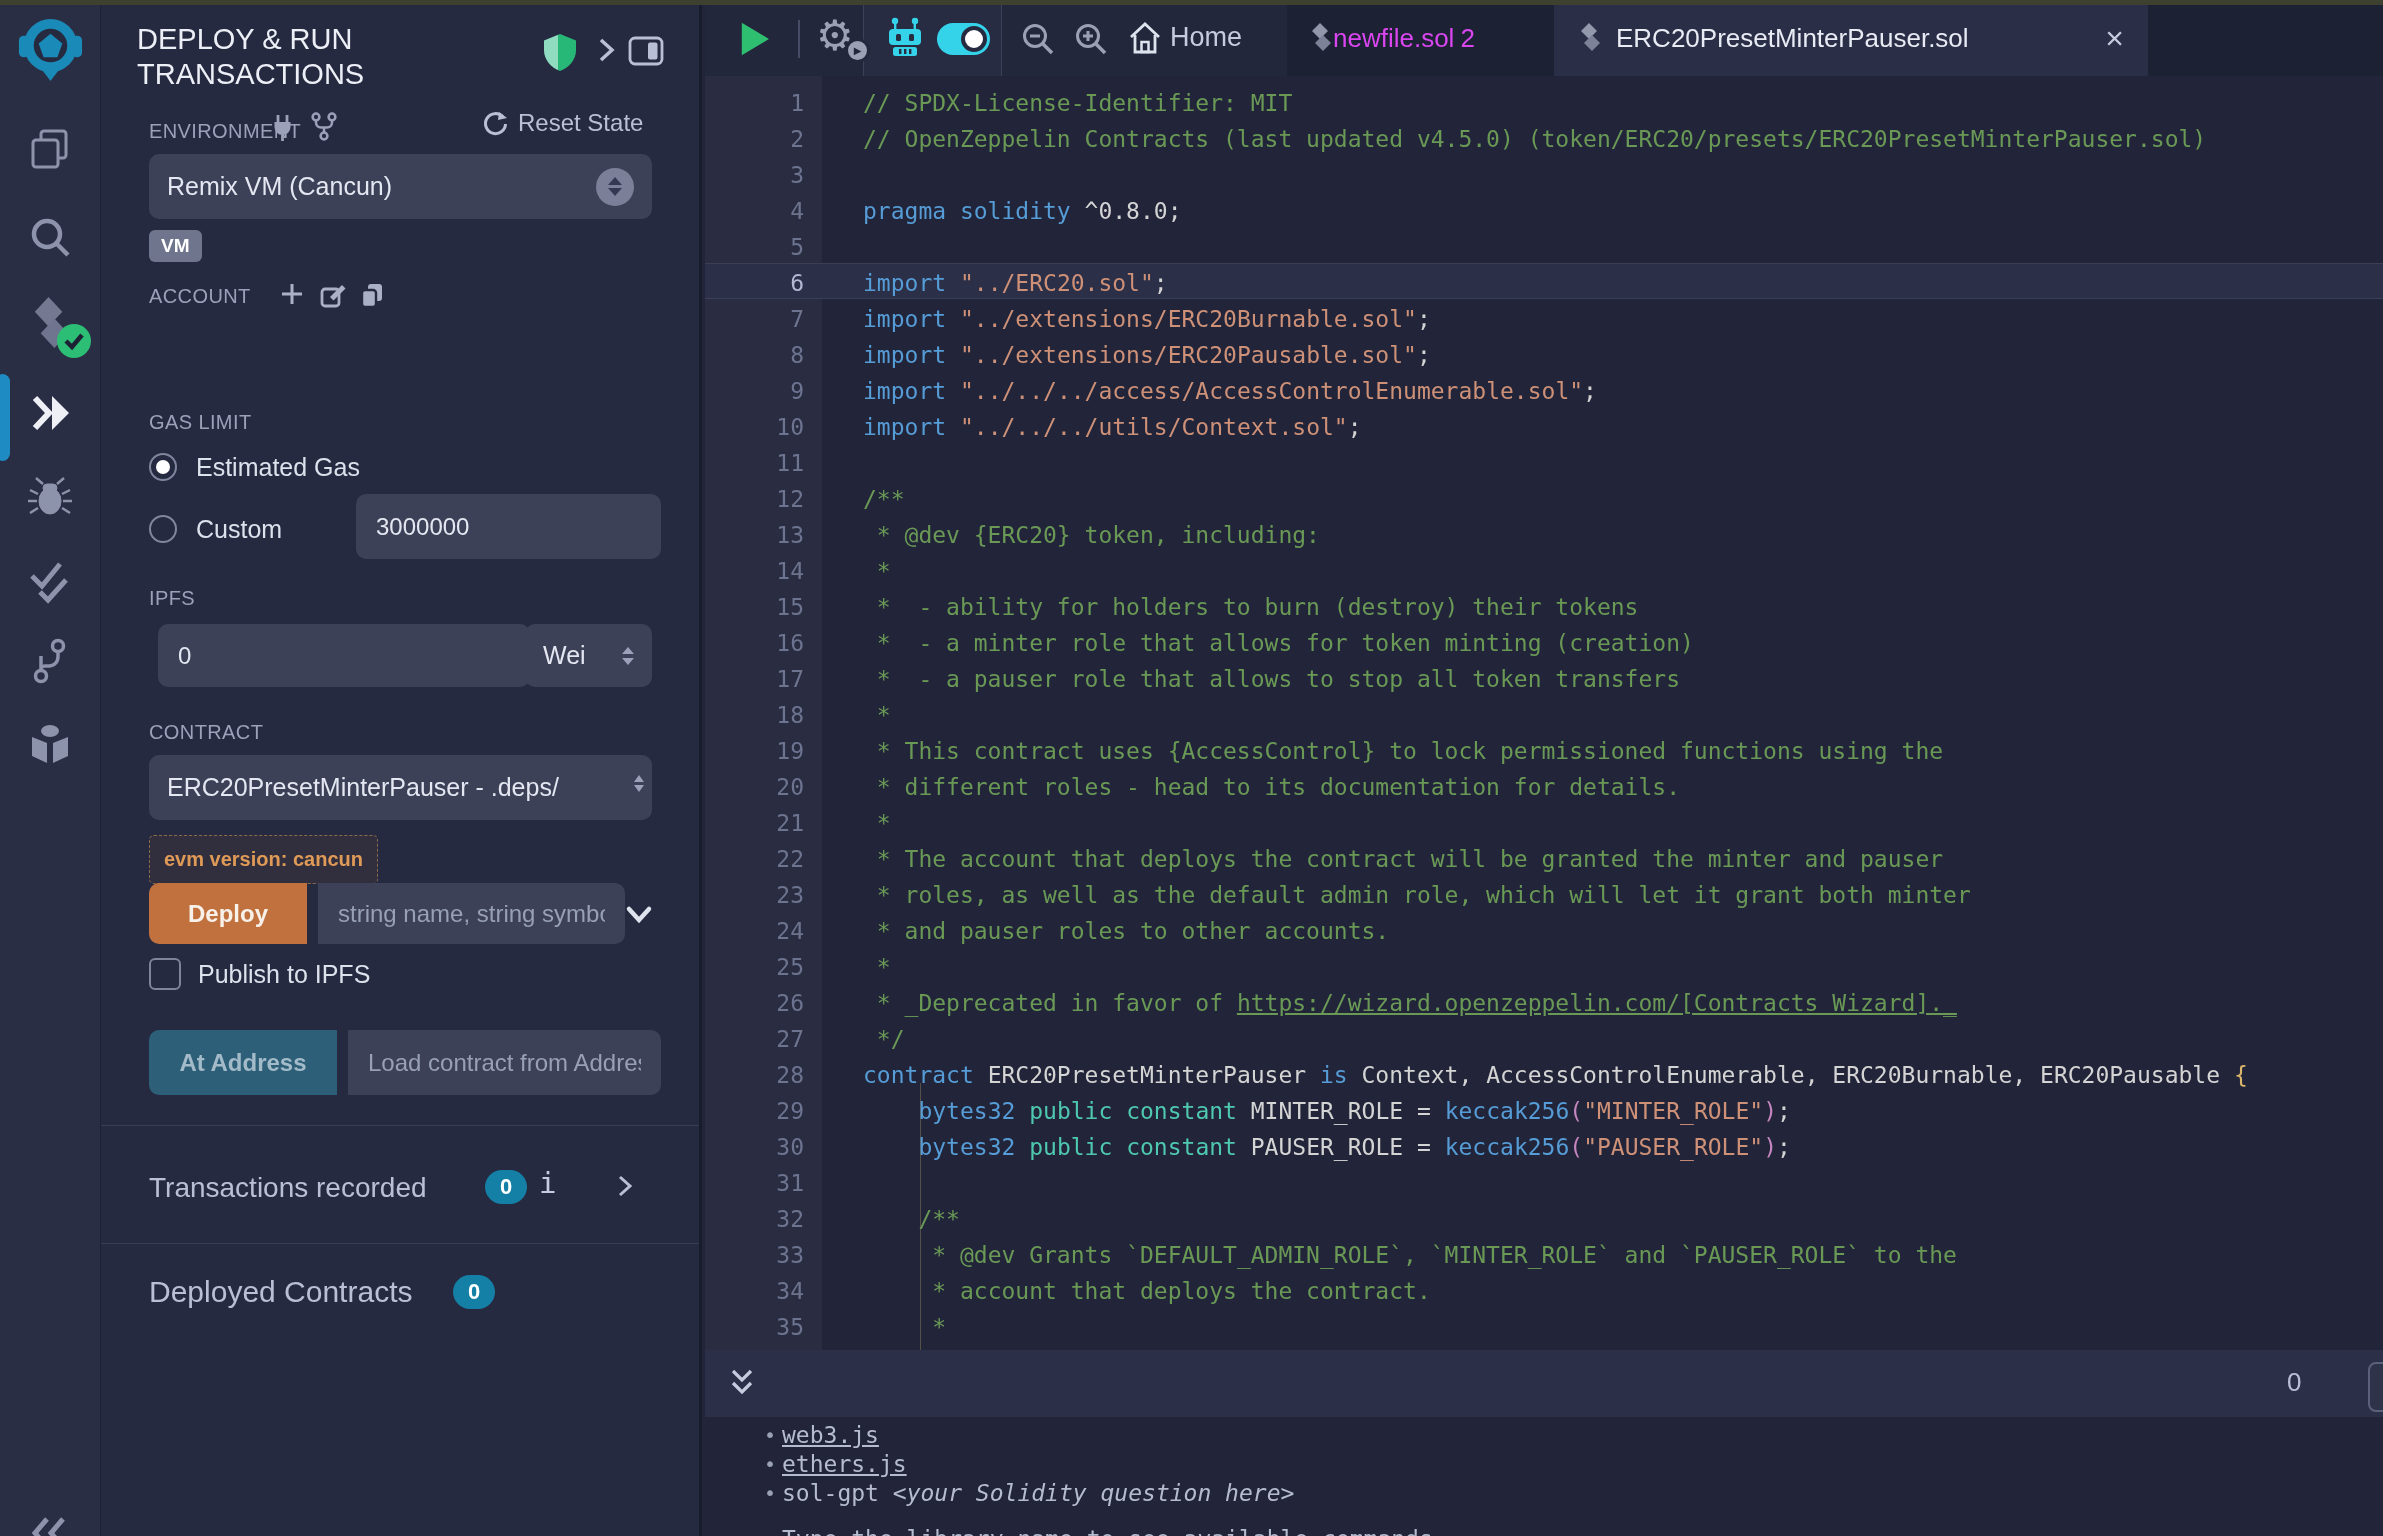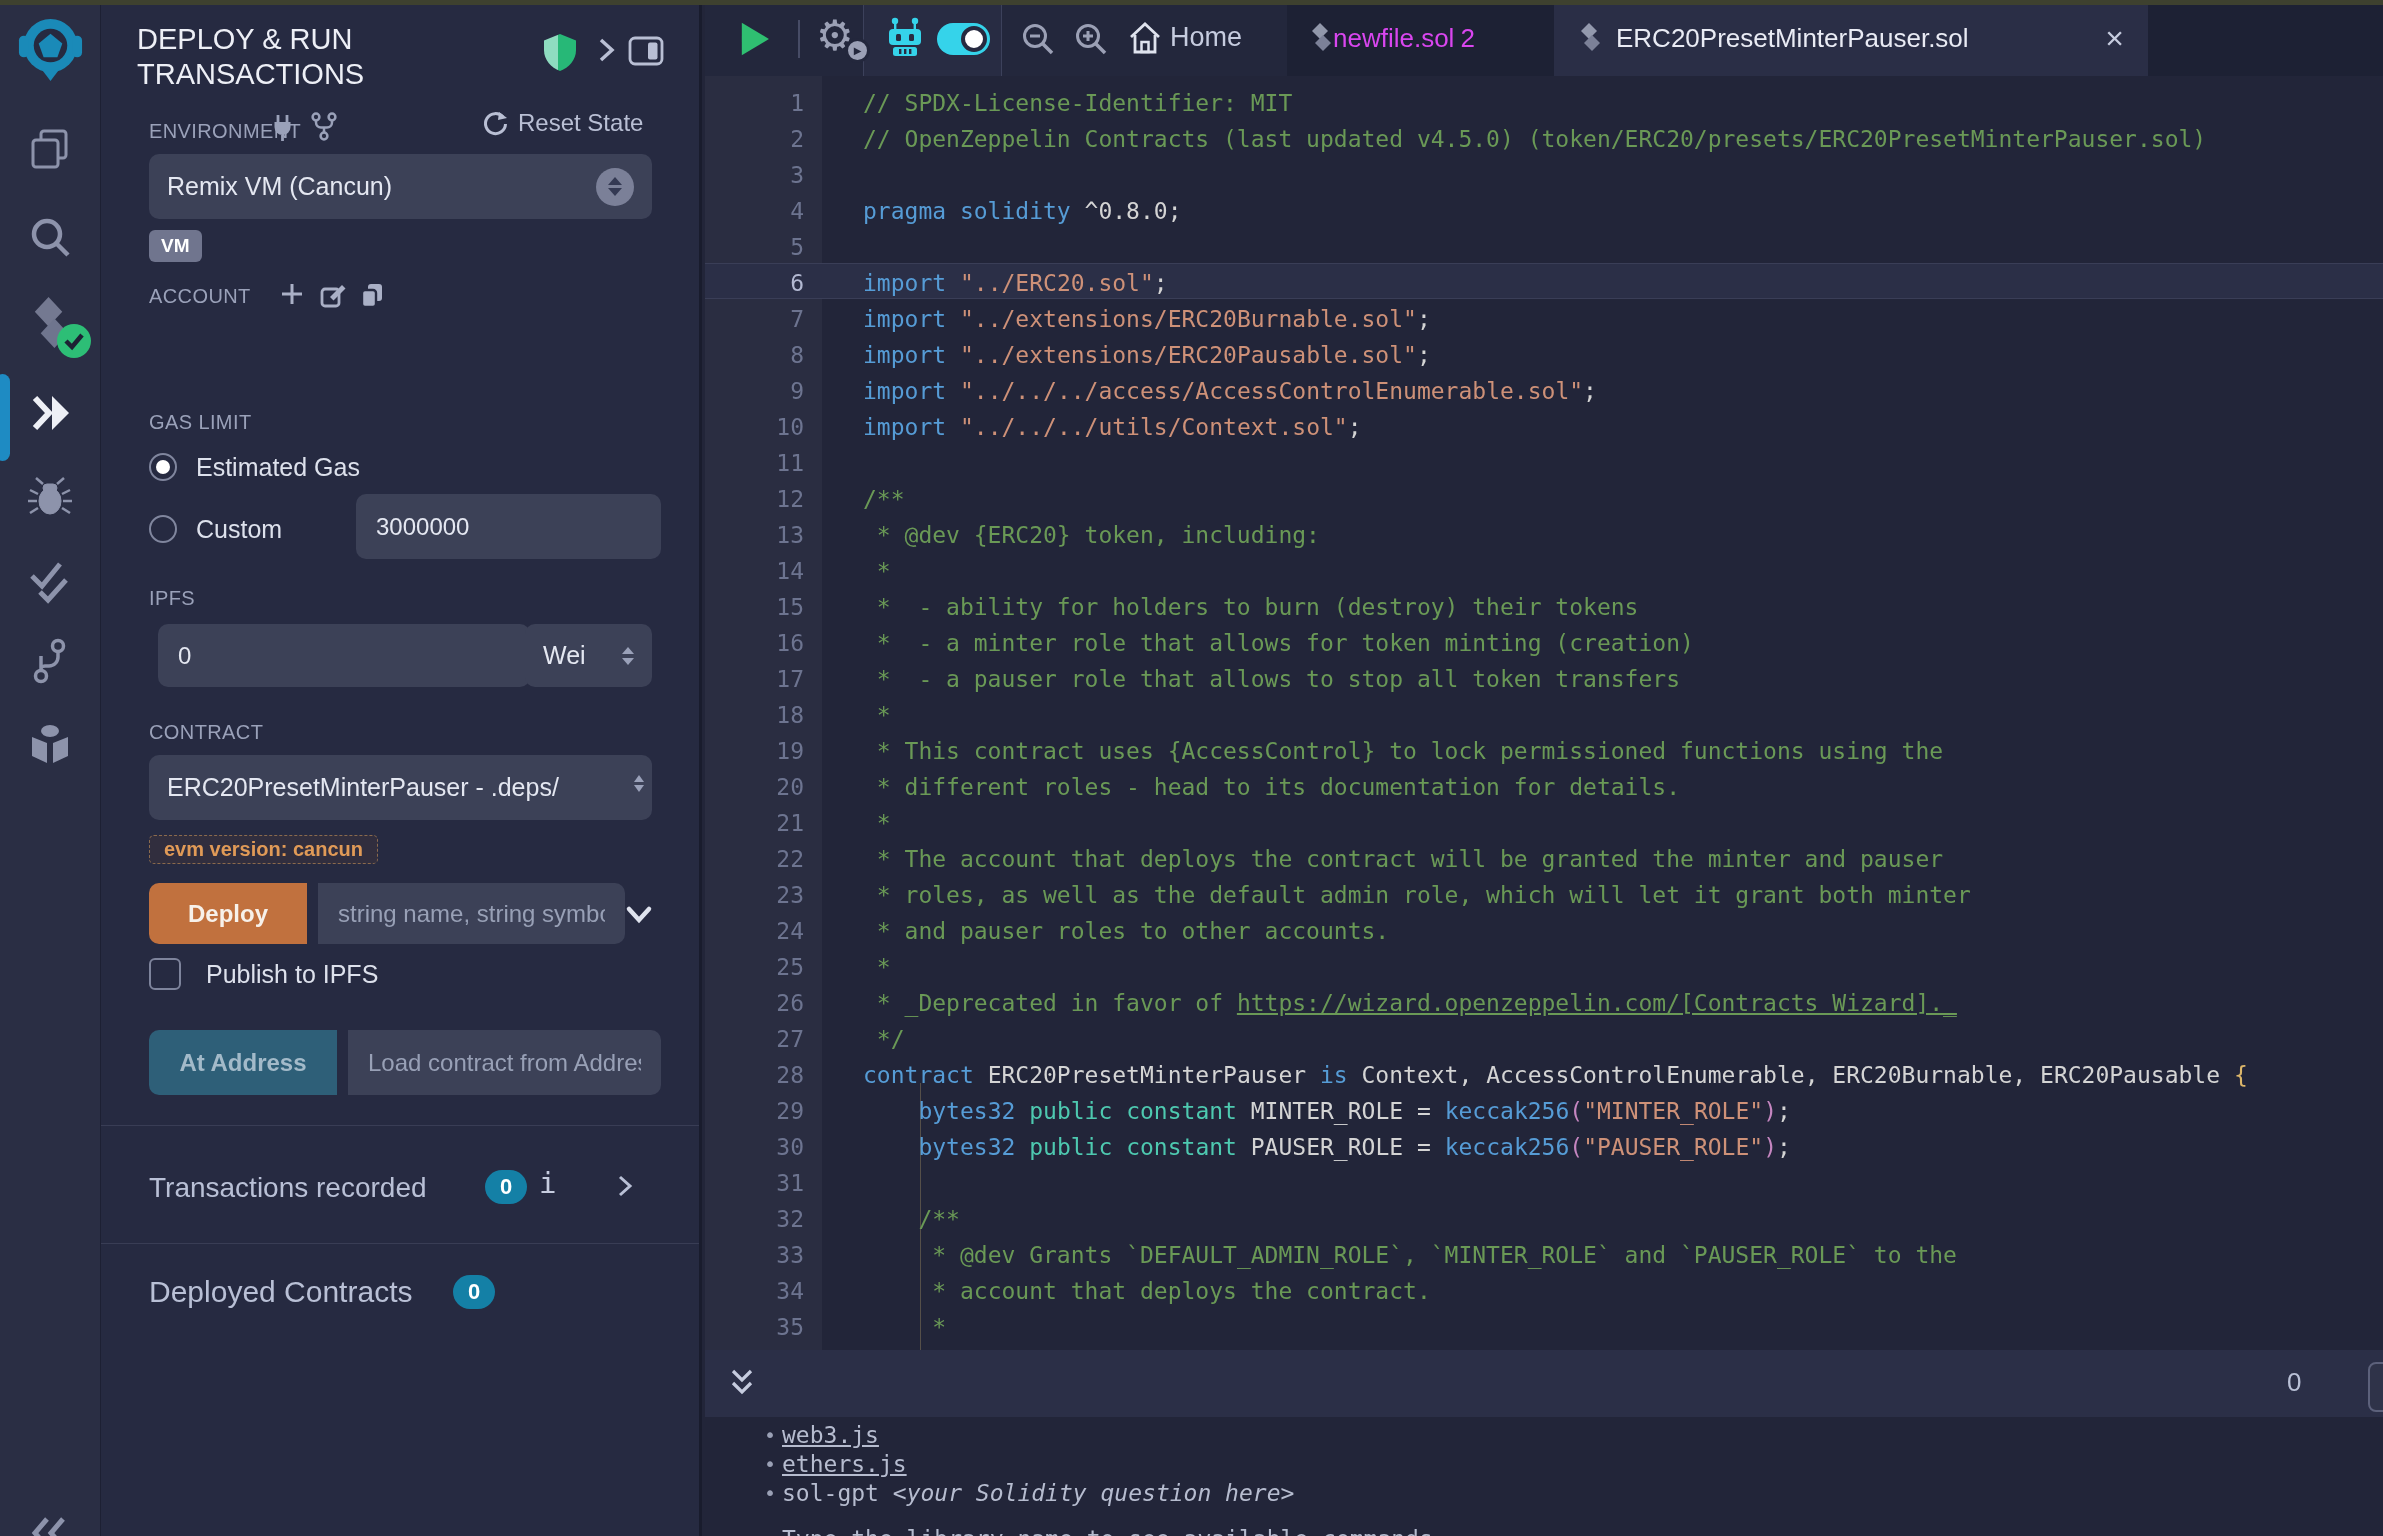--- a/index.html
+++ b/index.html
@@ -36,21 +36,21 @@
   .tinput{position:absolute;background:#3c4157;border:none;border-radius:10px;color:#e4e7f1;font-size:24px;
           padding:0 20px;outline:none;box-sizing:border-box;font-family:"Liberation Sans",sans-serif;margin-left:9px;}
   .tinput::placeholder{color:#98a0b6;opacity:1;}
   .count{position:absolute;background:#1480a6;color:#fff;font-weight:700;font-size:22px;border-radius:17px;
          min-width:42px;height:34px;display:flex;align-items:center;justify-content:center;}
   .hdr{position:absolute;font-size:28px;color:#b9c0d6;}
   .divider{position:absolute;left:0;width:598px;height:1px;background:#393d55;}
   #vm-badge{position:absolute;left:48px;top:230px;background:#70758e;color:#fff;font-size:19px;font-weight:700;
             border-radius:6px;padding:5px 12px;}
   #evm-badge{position:absolute;left:48px;top:835px;color:#e09a57;font-size:20px;font-weight:700;
-             border:1px dashed #8a6a4d;background:#312e3e;border-radius:5px;padding:2px 14px;}
+             border:1px dashed #8a6a4d;background:#312e3e;border-radius:5px;padding:12px 14px;}
   #deploy-btn{position:absolute;left:48px;top:883px;width:158px;height:61px;background:#c1713e;border-radius:10px 0 0 10px;
               color:#f7f1ea;font-size:24px;font-weight:700;display:flex;align-items:center;justify-content:center;cursor:pointer;}
   #ataddr-btn{position:absolute;left:48px;top:1030px;width:188px;height:65px;background:#2e5f78;border-radius:10px 0 0 10px;
               color:#a3bac9;font-size:24px;font-weight:700;display:flex;align-items:center;justify-content:center;cursor:pointer;}
   .cbx{position:absolute;width:32px;height:32px;border:2px solid #7e849c;border-radius:6px;box-sizing:border-box;cursor:pointer;}
 
   
   #editor{left:705px;top:0;width:1679px;height:1537px;background:#222539;}
   #tabbar{position:absolute;left:0;top:0;width:1679px;height:76px;background:#1d2134;}
   #tools{position:absolute;left:0;top:0;width:582px;height:76px;background:#23273c;}
@@ -281,21 +281,21 @@
     </div>
     <div id="evm-badge">evm version: cancun</div>
 
     <div id="deploy-btn">Deploy</div>
     <input class="tinput" style="left: 208px; top: 883px; width: 307px; height: 61px; border-radius: 0px 10px 10px 0px;" placeholder="string name, string symbol">
     <svg class="abs" style="left:523px;top:899px;" width="30" height="30" viewBox="0 0 30 30">
       <polyline points="5,10 15,21 25,10" fill="none" stroke="#dfe3ee" stroke-width="4.5" stroke-linecap="round"></polyline>
     </svg>
 
     <div class="cbx" style="left:48px;top:958px;"></div>
-    <div class="ctext" style="left:97px;top:960px;margin-left:8px;">Publish to IPFS</div>
+    <div class="ctext" style="left:97px;top:960px;">Publish to IPFS</div>
 
     <div id="ataddr-btn">At Address</div>
     <input class="tinput" style="left: 238px; top: 1030px; width: 313px; height: 65px; border-radius: 0px 10px 10px 0px;" placeholder="Load contract from Addres">
 
     <div class="divider" style="top:1125px;"></div>
 
     <div class="abs" style="left:0;top:1148px;width:601px;height:95px;cursor:pointer;">
       <div class="hdr" style="left:48px;top:24px;">Transactions recorded</div>
       <div class="count" style="left:384px;top:22px;">0</div>
       <div class="abs" style="left:438px;top:18px;font-family:'DejaVu Sans Mono',monospace;font-size:29px;color:#c6ccdf;">i</div>

